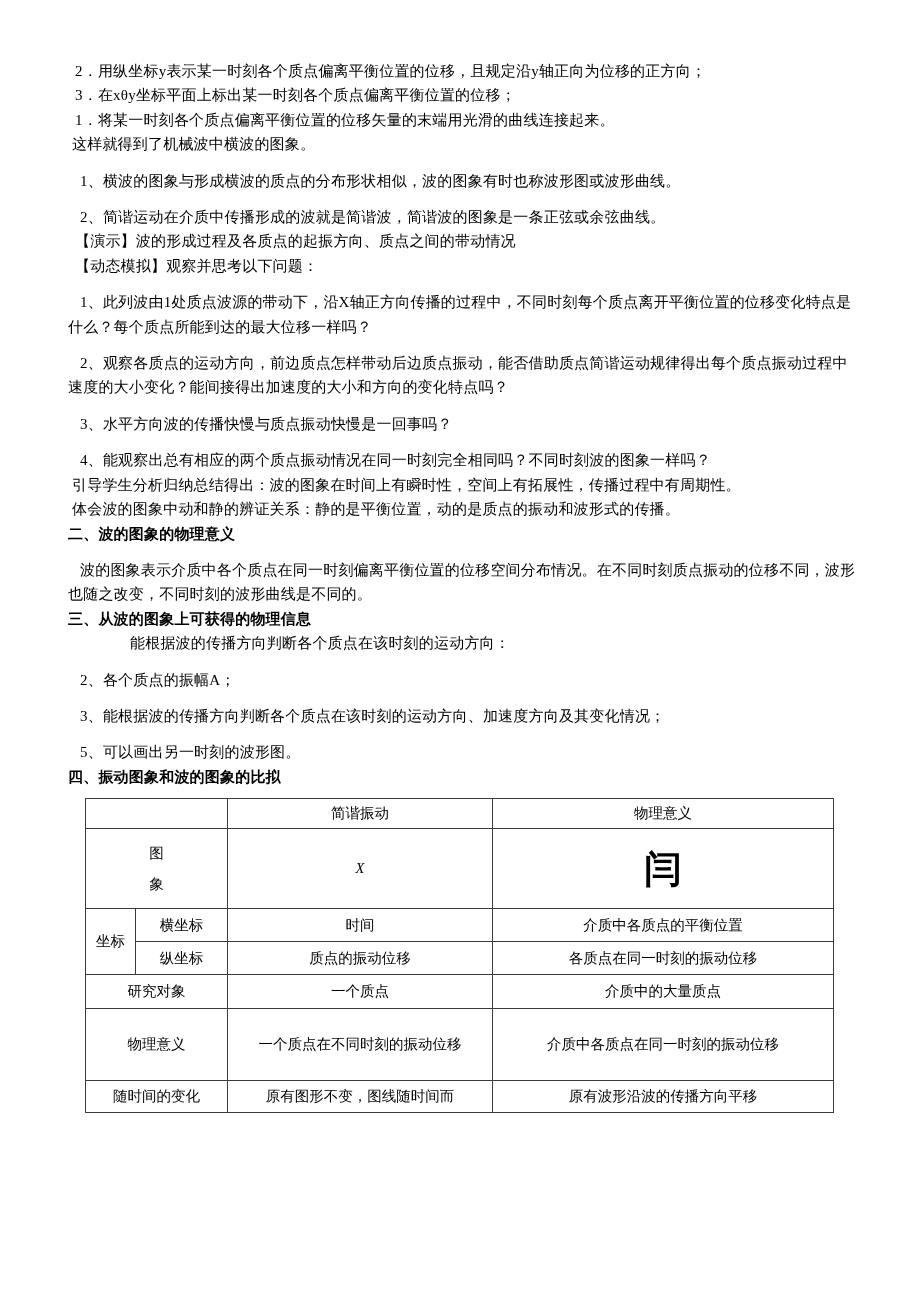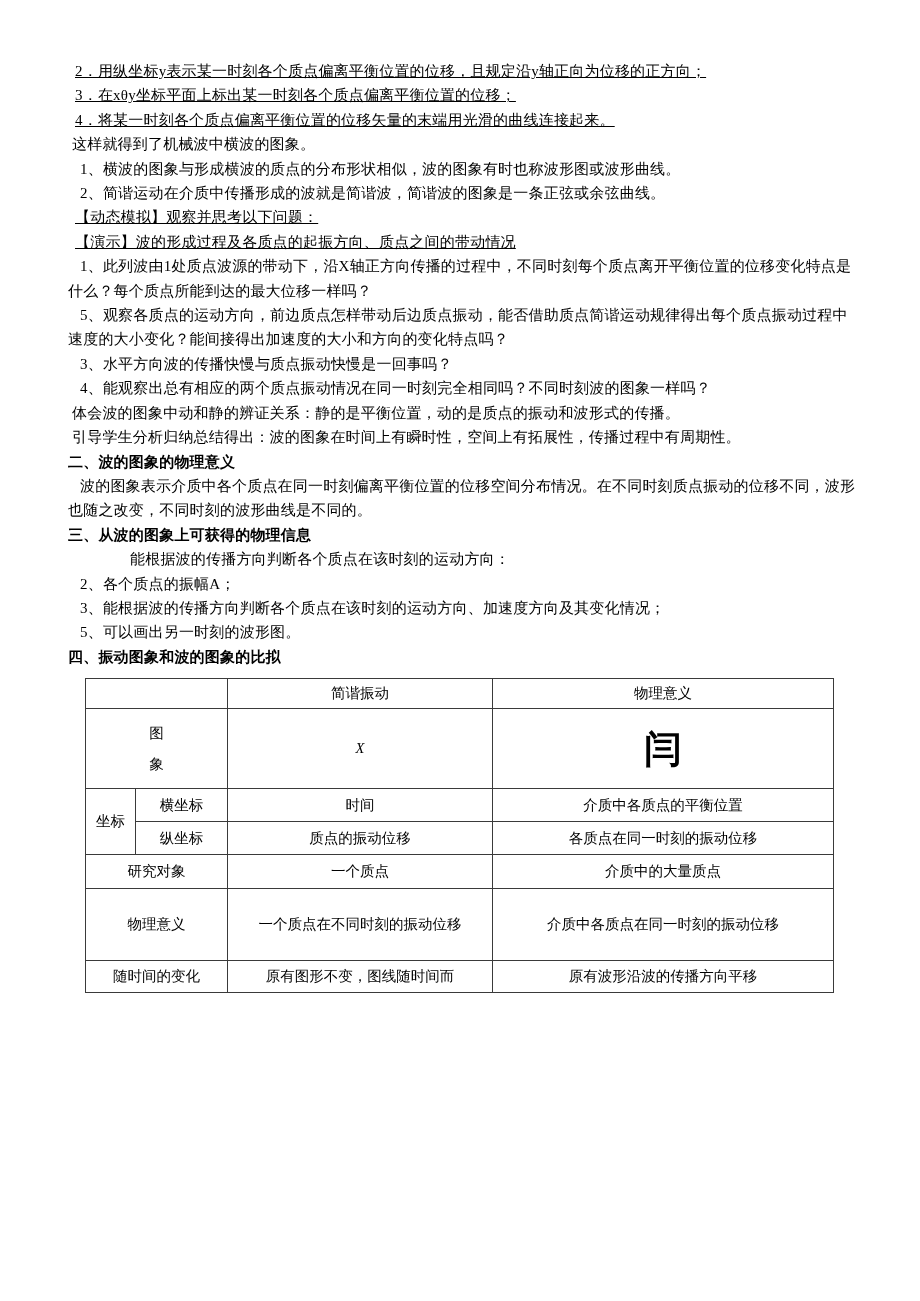--- a/index.html
+++ b/index.html
@@ -10,22 +10,22 @@
     color:#000;
   }
   .page { padding:59px 64px 0 68px; }
   .doc p {
     font-size:15px;
     line-height:24.4px;
     letter-spacing:0.2px;
   }
   p.i0  { text-indent:0; }
   p.ixs { text-indent:4px; }
-  p.is  { text-indent:7px;text-decoration:underline; }
-  p.im  { text-indent:12px; }
+  p.is  { text-indent:7px; }
+  p.im  { text-indent:12px;margin-top:12px; }
   p.il  { text-indent:62px; }
   p.h   { font-weight:bold; }
 
   table.cmp {
     border-collapse:collapse;
     table-layout:fixed;
     margin:9px 0 0 17px;
     width:748px;
     font-family:Liberation Serif, serif;
   }
@@ -63,32 +63,32 @@
   td.fig-wave span { font-size:38px; line-height:1; font-weight:bold; }
   td.vbottom { vertical-align:bottom; padding-bottom:8px; }
 </style>
 </head>
 <body>
 
 <div class="page">
   <div class="doc">
     <p class="is">2．用纵坐标y表示某一时刻各个质点偏离平衡位置的位移，且规定沿y轴正向为位移的正方向；</p>
     <p class="is">3．在xθy坐标平面上标出某一时刻各个质点偏离平衡位置的位移；</p>
-    <p class="is">4．将某一时刻各个质点偏离平衡位置的位移矢量的末端用光滑的曲线连接起来。</p>
+    <p class="is">1．将某一时刻各个质点偏离平衡位置的位移矢量的末端用光滑的曲线连接起来。</p>
     <p class="ixs">这样就得到了机械波中横波的图象。</p>
     <p class="im">1、横波的图象与形成横波的质点的分布形状相似，波的图象有时也称波形图或波形曲线。</p>
     <p class="im">2、简谐运动在介质中传播形成的波就是简谐波，简谐波的图象是一条正弦或余弦曲线。</p>
+    <p class="is">【演示】波的形成过程及各质点的起振方向、质点之间的带动情况</p>
     <p class="is">【动态模拟】观察并思考以下问题：</p>
-    <p class="is">【演示】波的形成过程及各质点的起振方向、质点之间的带动情况</p>
     <p class="im">1、此列波由1处质点波源的带动下，沿X轴正方向传播的过程中，不同时刻每个质点离开平衡位置的位移变化特点是什么？每个质点所能到达的最大位移一样吗？</p>
-    <p class="im">5、观察各质点的运动方向，前边质点怎样带动后边质点振动，能否借助质点简谐运动规律得出每个质点振动过程中速度的大小变化？能间接得出加速度的大小和方向的变化特点吗？</p>
+    <p class="im">2、观察各质点的运动方向，前边质点怎样带动后边质点振动，能否借助质点简谐运动规律得出每个质点振动过程中速度的大小变化？能间接得出加速度的大小和方向的变化特点吗？</p>
     <p class="im">3、水平方向波的传播快慢与质点振动快慢是一回事吗？</p>
     <p class="im">4、能观察出总有相应的两个质点振动情况在同一时刻完全相同吗？不同时刻波的图象一样吗？</p>
+    <p class="ixs">引导学生分析归纳总结得出：波的图象在时间上有瞬时性，空间上有拓展性，传播过程中有周期性。</p>
     <p class="ixs">体会波的图象中动和静的辨证关系：静的是平衡位置，动的是质点的振动和波形式的传播。</p>
-    <p class="ixs">引导学生分析归纳总结得出：波的图象在时间上有瞬时性，空间上有拓展性，传播过程中有周期性。</p>
     <p class="i0 h">二、波的图象的物理意义</p>
     <p class="im">波的图象表示介质中各个质点在同一时刻偏离平衡位置的位移空间分布情况。在不同时刻质点振动的位移不同，波形也随之改变，不同时刻的波形曲线是不同的。</p>
     <p class="i0 h">三、从波的图象上可获得的物理信息</p>
     <p class="il">能根据波的传播方向判断各个质点在该时刻的运动方向：</p>
     <p class="im">2、各个质点的振幅A；</p>
     <p class="im">3、能根据波的传播方向判断各个质点在该时刻的运动方向、加速度方向及其变化情况；</p>
     <p class="im">5、可以画出另一时刻的波形图。</p>
     <p class="i0 h">四、振动图象和波的图象的比拟</p>
   </div>
 

